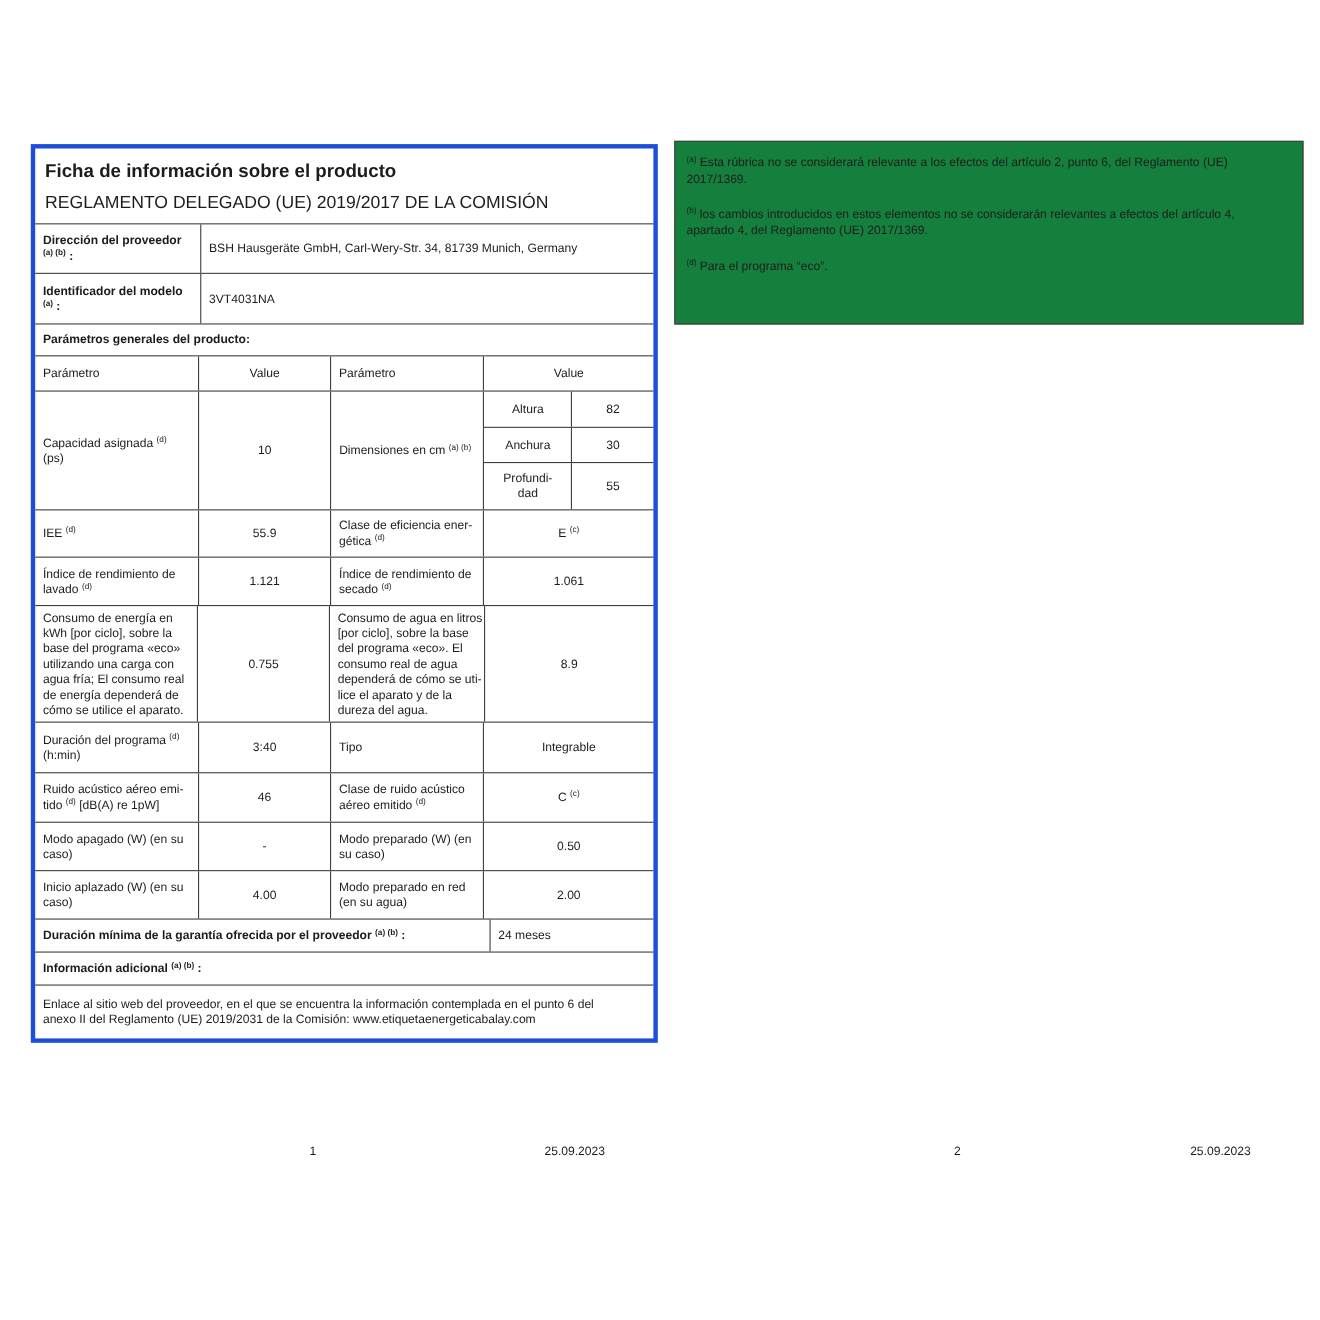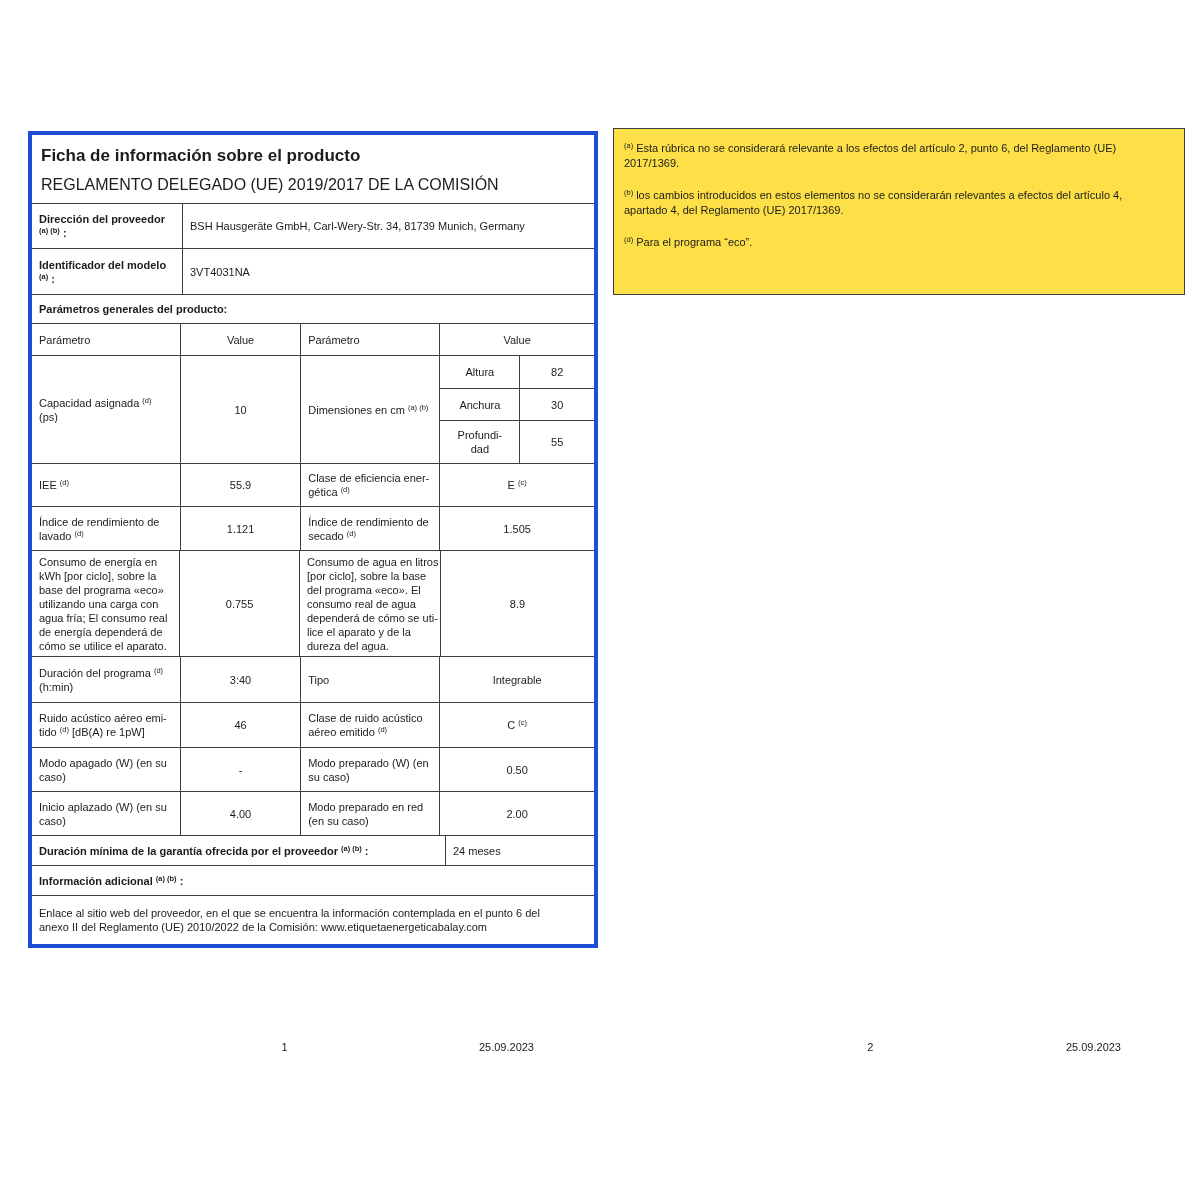--- a/index.html
+++ b/index.html
@@ -37,32 +37,32 @@
   .subtbl { padding:0; display:flex; flex-direction:column; }
   .dim-row { display:flex; align-items:stretch; }
   .dim-row + .dim-row { border-top:1px solid #3f3f3f; }
   .dh32{height:32px;} .dh43{height:43px;}
   .dim-lab { width:79px; display:flex; flex-direction:column; justify-content:center; align-items:center; text-align:center; padding:1px 4px; }
   .dim-val { flex:1; border-left:1px solid #3f3f3f; display:flex; align-items:center; justify-content:center; }
 
   
   .footnotes {
     position:absolute; left:613px; top:128px; width:572px; height:167px;
-    border:1px solid #3f3f3f; background:#fde047;
+    border:1px solid #3f3f3f; background:#15803d;
     padding:12px 24px 0 10px; line-height:15px;
   }
   .footnotes p { margin:0 0 17px 0; }
   .footnotes sup { margin-right:3px; }
 
   
   .footer { position:absolute; top:1040px; height:16px; font-size:11px; }
   .f1 { left:28px;  width:570px; }
   .f2 { left:613px; width:572px; }
   .pn { position:absolute; left:45%; transform:translateX(-50%); }
-  .dt { position:absolute; right:64px; }
+  .dt { position:absolute; right:48px; }
 </style>
 </head>
 <body>
 
 <div class="page1">
 
   <div class="title-box">
     <h1>Ficha de información sobre el producto</h1>
     <div class="subtitle">REGLAMENTO DELEGADO (UE) 2019/2017 DE LA COMISIÓN</div>
   </div>
@@ -144,21 +144,21 @@
   <div class="row h44">
     <div class="cell w150">
       <div class="ln"><span>Índice de rendimiento de</span></div>
       <div class="ln"><span>lavado </span><sup>(d)</sup></div>
     </div>
     <div class="cell w122 bl val">1.121</div>
     <div class="cell w141 bl">
       <div class="ln"><span>Índice de rendimiento de</span></div>
       <div class="ln"><span>secado </span><sup>(d)</sup></div>
     </div>
-    <div class="cell w157 bl val">1.505</div>
+    <div class="cell w157 bl val">1.061</div>
   </div>
 
   <div class="row h106">
     <div class="cell w150">
       <div class="ln">Consumo de energía en</div>
       <div class="ln">kWh [por ciclo], sobre la</div>
       <div class="ln">base del programa «eco»</div>
       <div class="ln">utilizando una carga con</div>
       <div class="ln">agua fría; El consumo real</div>
       <div class="ln">de energía dependerá de</div>
@@ -216,42 +216,42 @@
   </div>
 
   <div class="row h44">
     <div class="cell w150">
       <div class="ln"><span>Inicio aplazado (W) (en su</span></div>
       <div class="ln"><span>caso)</span></div>
     </div>
     <div class="cell w122 bl val">4.00</div>
     <div class="cell w141 bl">
       <div class="ln"><span>Modo preparado en red</span></div>
-      <div class="ln"><span>(en su caso)</span></div>
+      <div class="ln"><span>(en su agua)</span></div>
     </div>
     <div class="cell w157 bl val">2.00</div>
   </div>
 
   <div class="row h30">
     <div class="cell w413 bold">
       <div class="ln"><span>Duración mínima de la garantía ofrecida por el proveedor </span><sup>(a) (b)</sup><span> :</span></div>
     </div>
     <div class="cell fill bl">24 meses</div>
   </div>
 
   <div class="row h30">
     <div class="cell fill bold">
       <div class="ln"><span>Información adicional </span><sup>(a) (b)</sup><span> :</span></div>
     </div>
   </div>
 
   <div class="row h49">
     <div class="cell fill">
       <div class="ln">Enlace al sitio web del proveedor, en el que se encuentra la información contemplada en el punto 6 del</div>
-      <div class="ln">anexo II del Reglamento (UE) 2010/2022 de la Comisión: www.etiquetaenergeticabalay.com</div>
+      <div class="ln">anexo II del Reglamento (UE) 2019/2031 de la Comisión: www.etiquetaenergeticabalay.com</div>
     </div>
   </div>
 
 </div>
 
 <div class="footnotes">
   <p><sup>(a)</sup><span>Esta rúbrica no se considerará relevante a los efectos del artículo 2, punto 6, del Reglamento (UE) 2017/1369.</span></p>
   <p><sup>(b)</sup><span>los cambios introducidos en estos elementos no se considerarán relevantes a efectos del artículo 4, apartado 4, del Reglamento (UE) 2017/1369.</span></p>
   <p><sup>(d)</sup><span>Para el programa “eco”.</span></p>
 </div>

